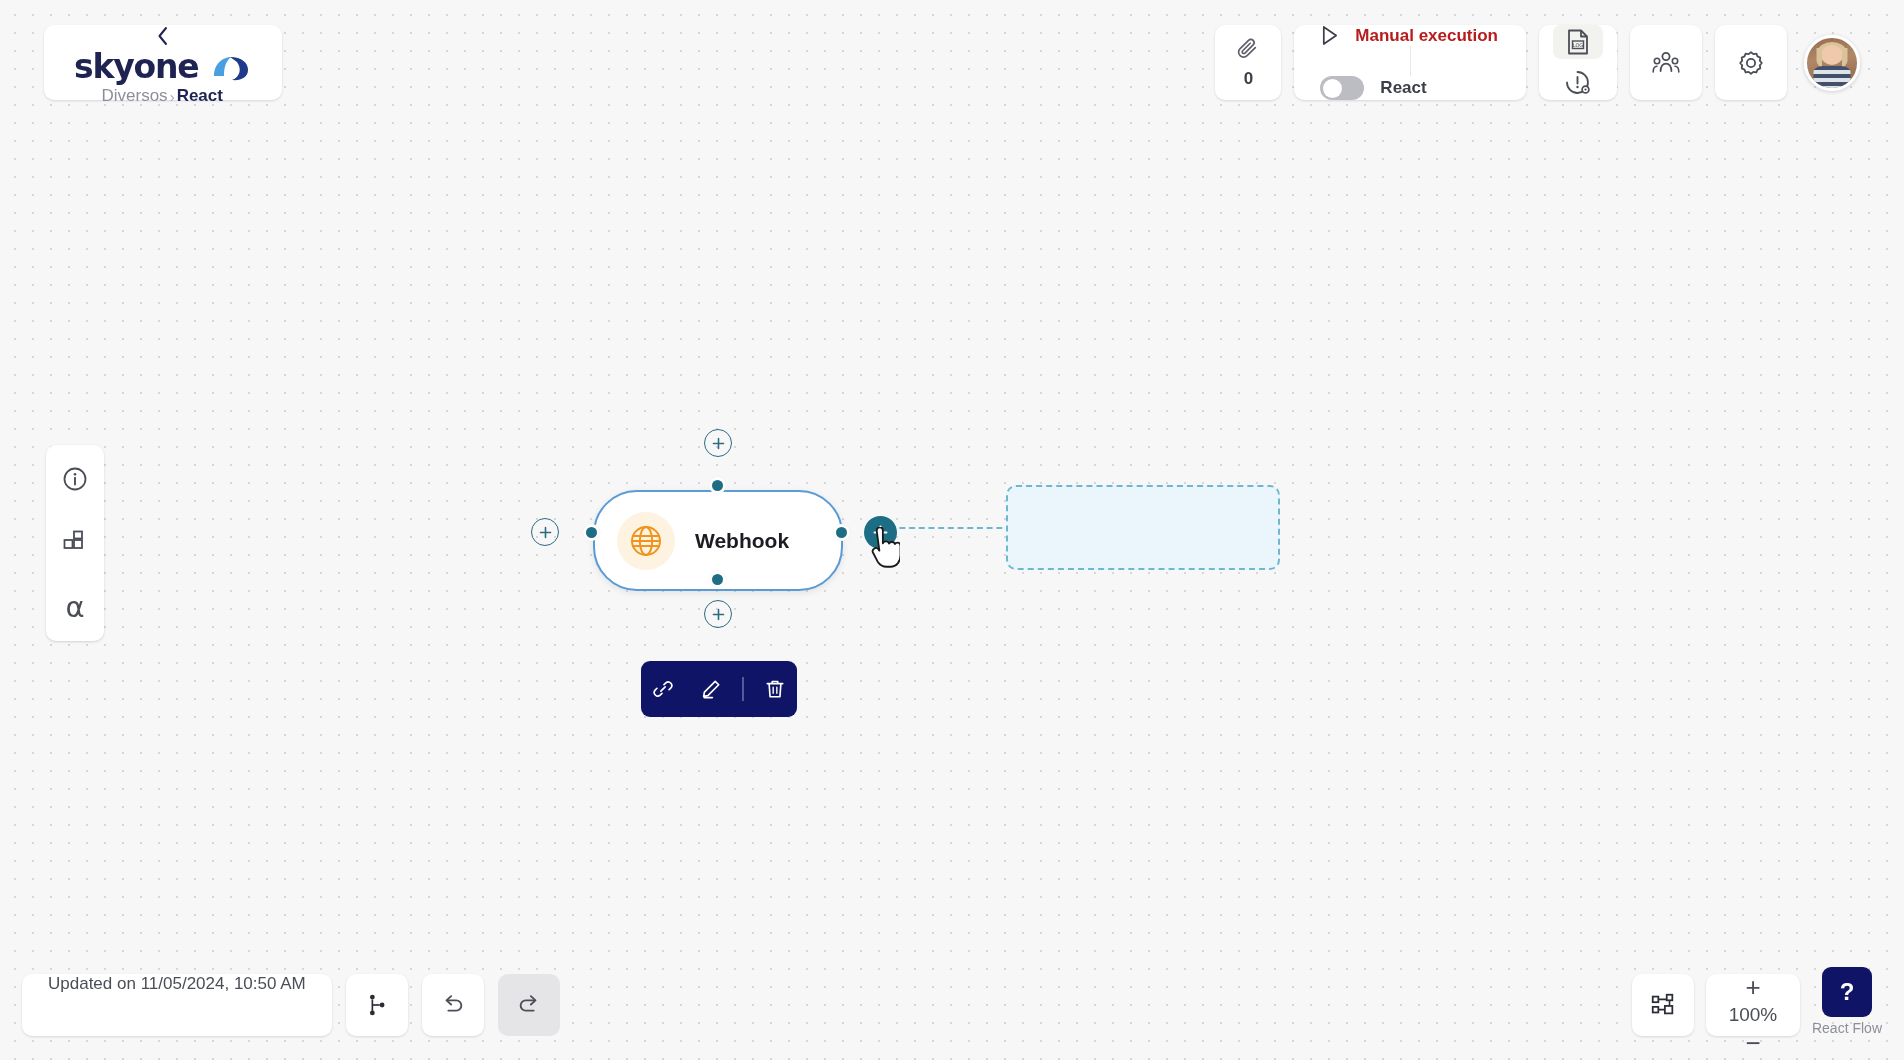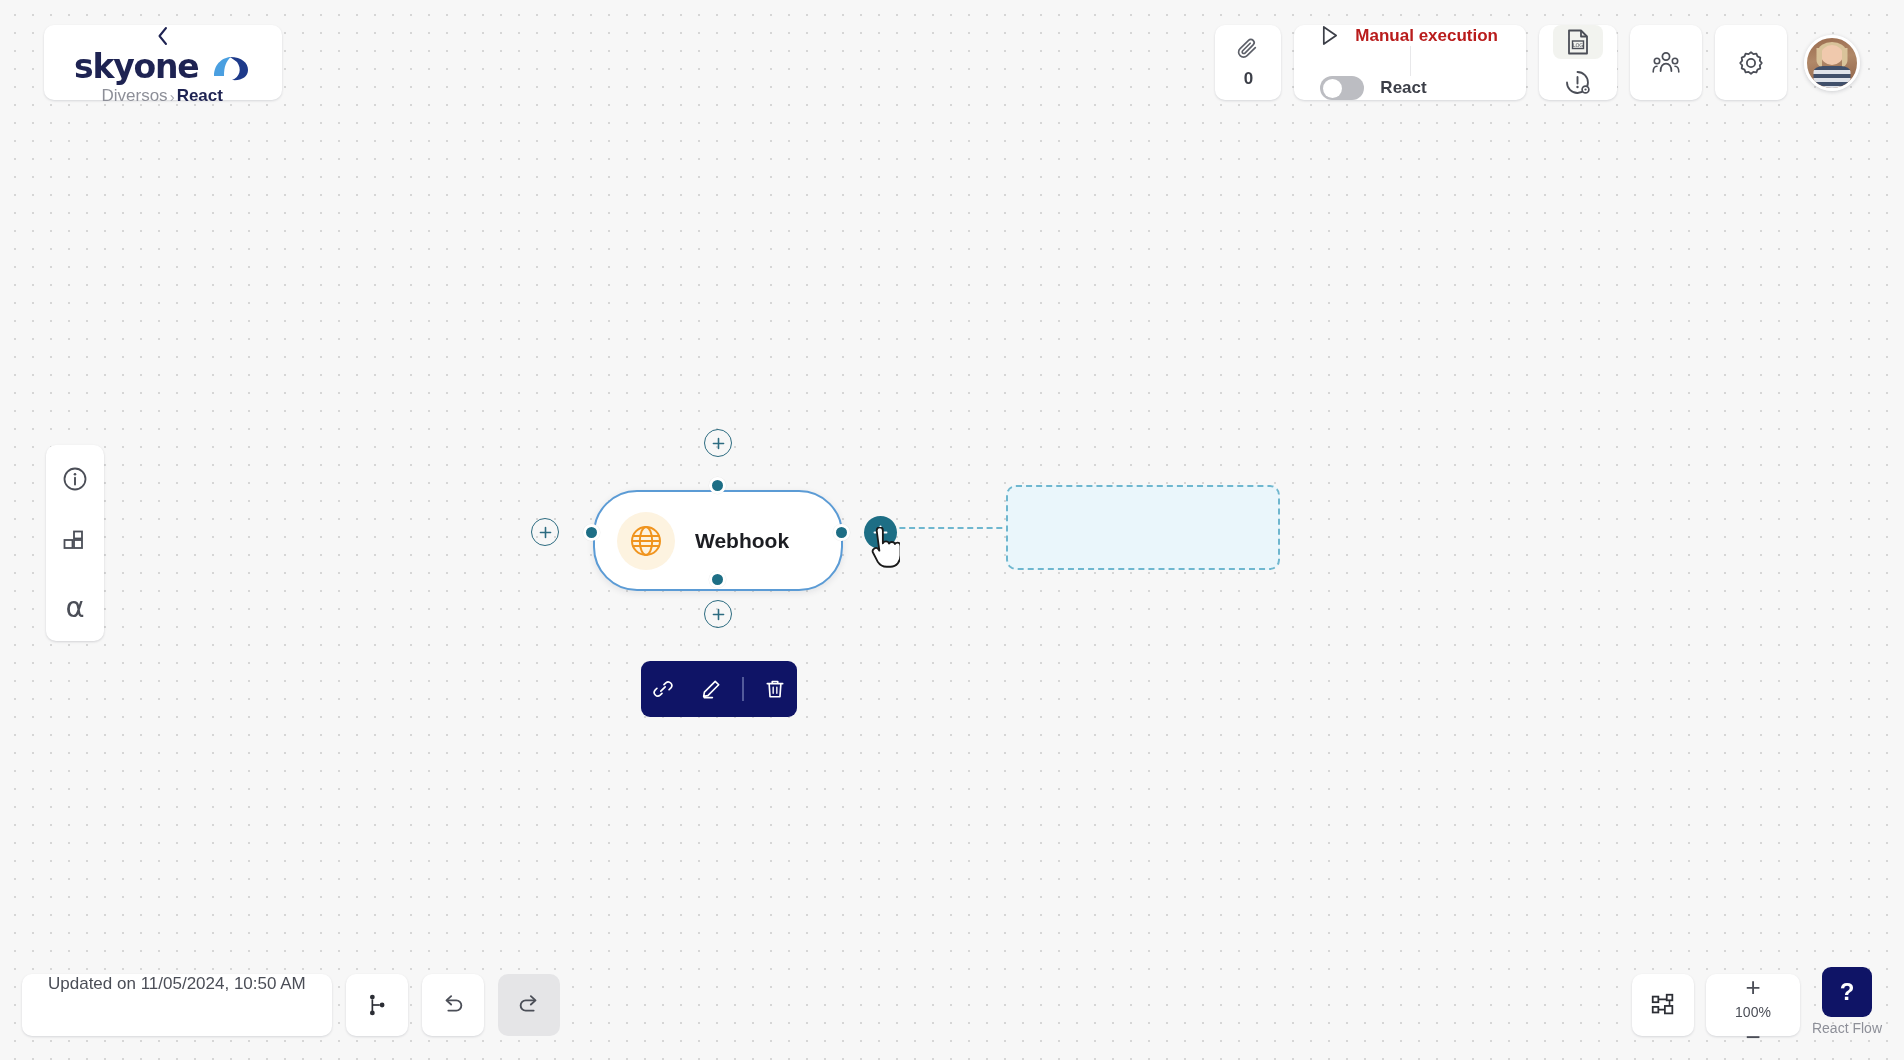--- a/index.html
+++ b/index.html
@@ -166,21 +166,21 @@
   .sq-btn {
     width:62px; height:62px; border-radius:10px; display:flex; align-items:center; justify-content:center;
     cursor:pointer;
   }
   .sq-btn.pressed { background:#e5e5e7; box-shadow:none; }
 
   #bottom-right { position:absolute; right:22px; bottom:24px; display:flex; align-items:flex-end; gap:12px; }
   #zoom-pill { height:62px; display:flex; align-items:center; gap:4px; padding:0 10px; }
   .zoom-btn { width:46px; height:46px; display:flex; align-items:center; justify-content:center;
     font-size:26px; color:#4b4e57; cursor:pointer; line-height:1; }
-  #zoom-value { font-size:14px; color:#4b4e57; min-width:74px; text-align:center; }
+  #zoom-value { font-size:19px; color:#4b4e57; min-width:74px; text-align:center; }
   #help-col { display:flex; flex-direction:column; align-items:center; gap:3px; }
   #help-btn {
     width:50px; height:50px; border-radius:9px; background:#0f1466; color:#fff;
     display:flex; align-items:center; justify-content:center; font-size:24px; font-weight:bold;
     cursor:pointer;
   }
   #reactflow-attr { font-size:14px; color:#8d8f98; white-space:nowrap; }
 </style>
 </head>
 <body>

